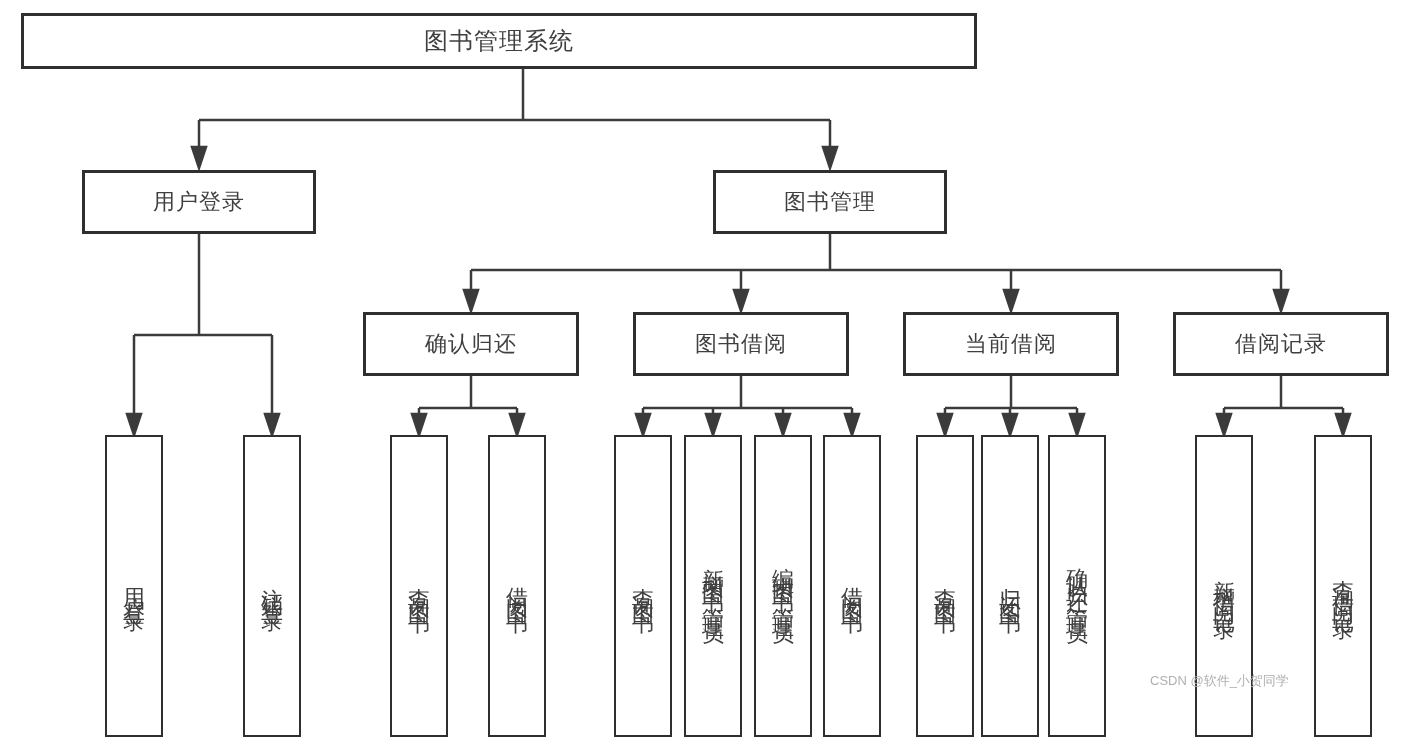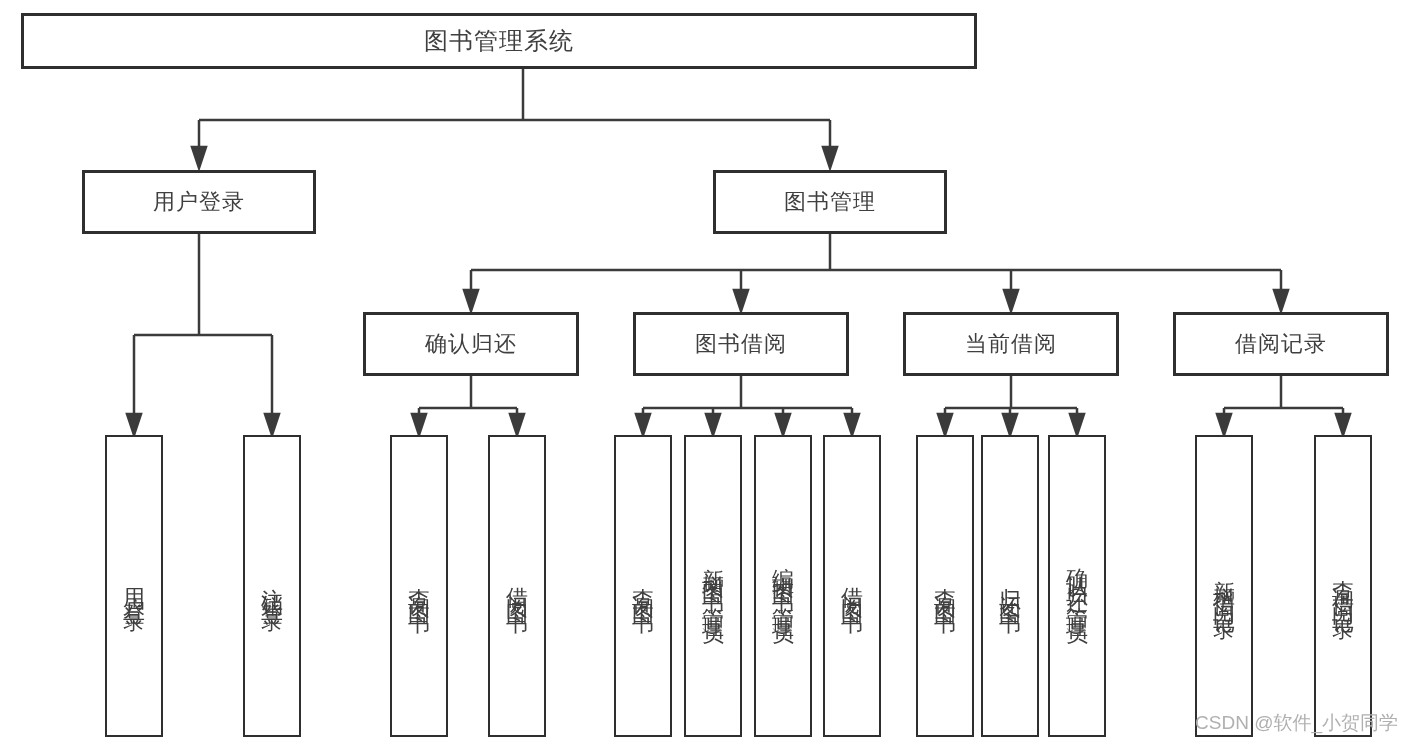--- a/index.html
+++ b/index.html
@@ -29,24 +29,23 @@
   .v-node {
     writing-mode: vertical-rl;
     text-orientation: mixed;
     font-size: 22px;
     letter-spacing: 8px;
     border-width: 2.5px;
   }
   .watermark {
     position: absolute;
     left: 1150px;
-    top: 710px;
+    top: 672px;
     width: 248px;
-    text-align: right;
-    font-size: 19px;
+    font-size: 13px;
     color: #b0b0b0;
     z-index: 5;
     white-space: nowrap;
   }
 </style>
 </head>
 <body>
 
 <div class="canvas">
 

